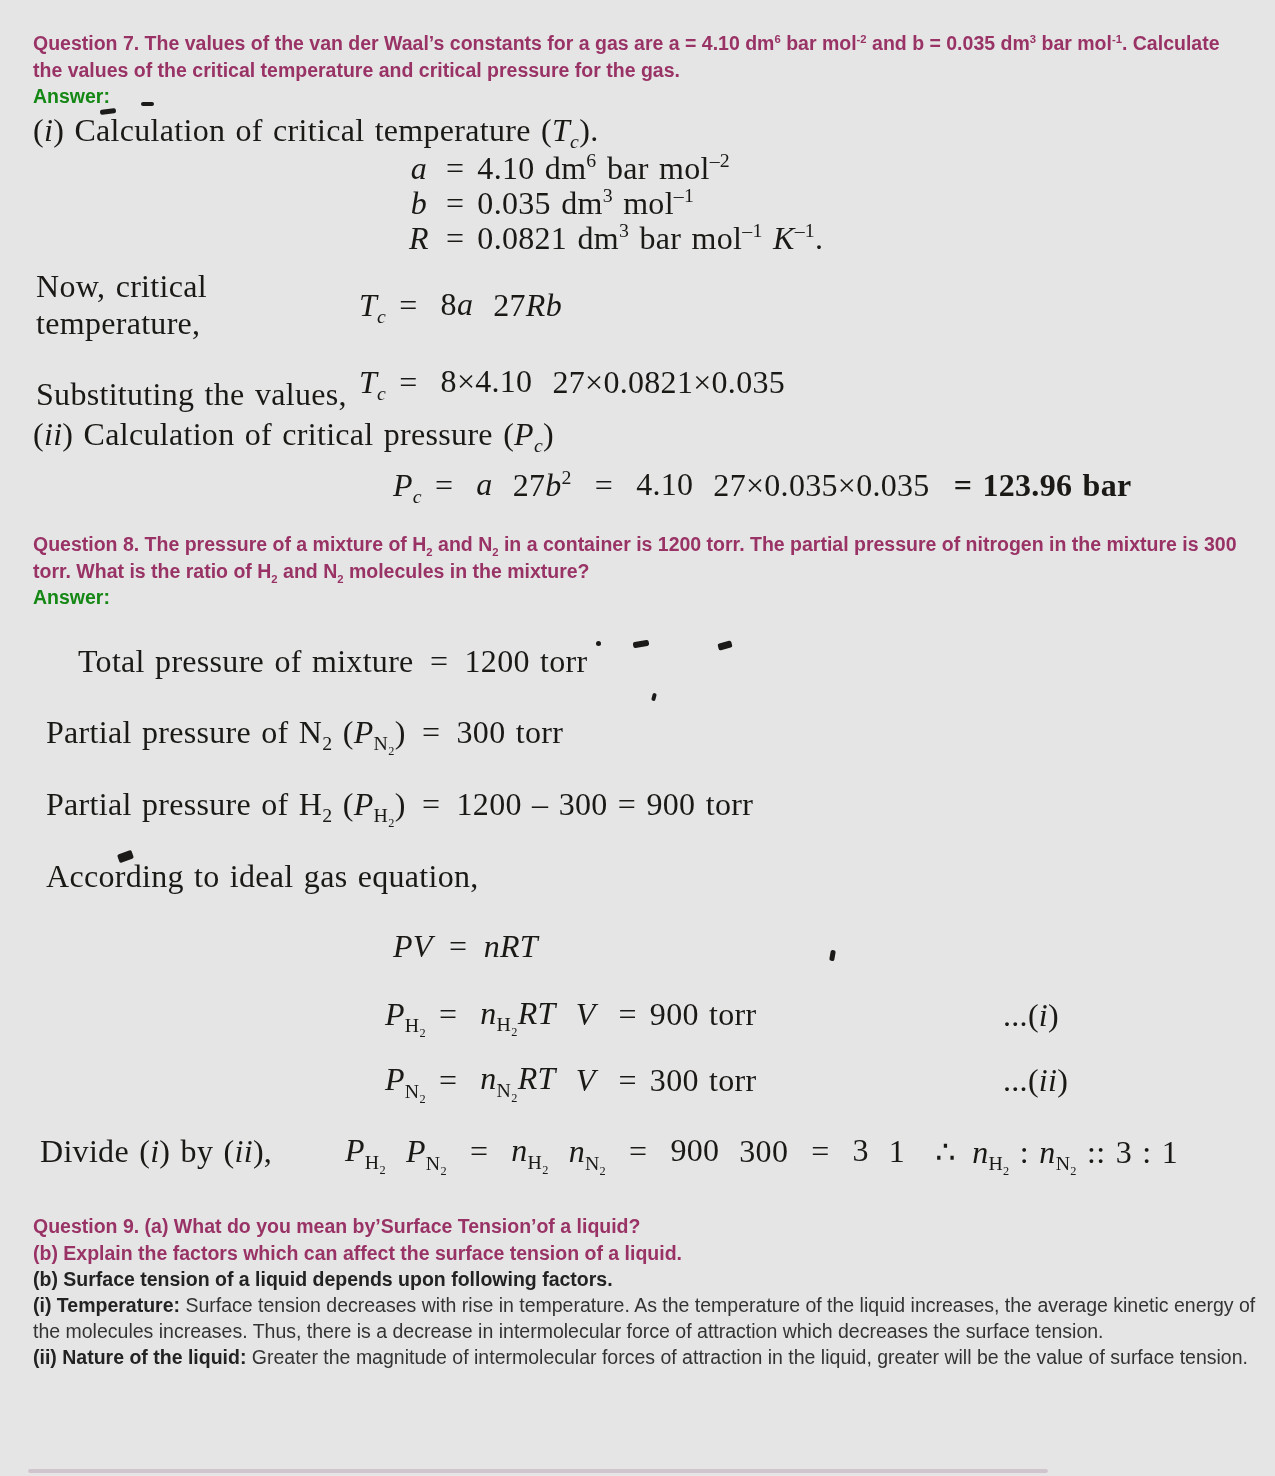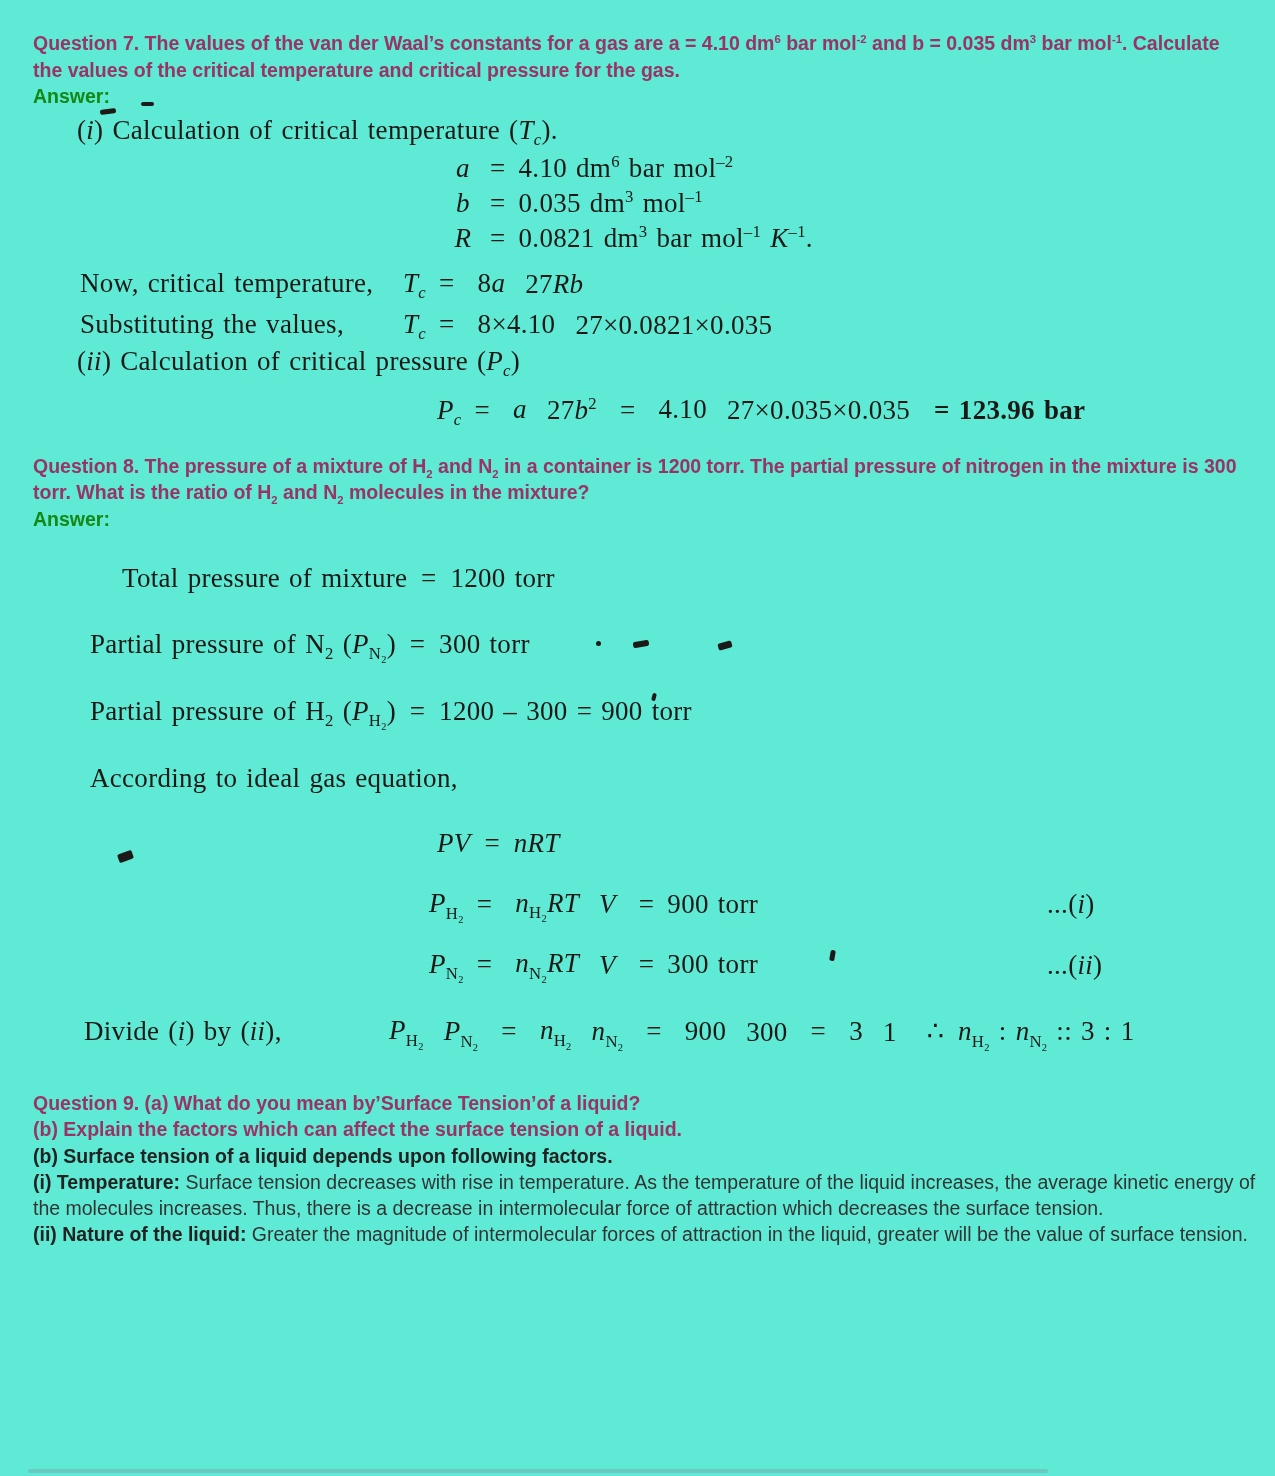--- a/index.html
+++ b/index.html
@@ -6,21 +6,21 @@
     --question:#993366;
     --answer:#148714;
     --body:#333333;
     --scan:#1b1916;
   }
   html,body{margin:0;padding:0;background:#ffffff;}
   .page{
     position:relative;
     width:1275px;height:1476px;
     margin:0 auto;
-    background:#5eead4;
+    background:#e5e5e5;
     overflow:hidden;
     font-family:"Liberation Sans",sans-serif;
     padding-top:30px;
     box-sizing:border-box;
   }
   
   .qtext{
     color:var(--question);
     font-weight:700;
     font-size:19.5px;
@@ -43,24 +43,23 @@
     margin:0 6px 0 33px;
     font-weight:400;
   }
   .bbold{font-weight:700;color:#222222;}
   .alabel-in{color:var(--answer);font-weight:700;margin-right:10px;}
 
   
   .scan{
     font-family:"Liberation Serif","DejaVu Serif",serif;
     color:var(--scan);
-    font-size:27px;
+    font-size:32px;
     letter-spacing:0.3px;
     word-spacing:2px;
-    padding-left:44px;
   }
   .scan sub,.scan sup{font-size:62%;line-height:0;}
   .shead{margin:2px 0 0 33px;line-height:38px;}
   .sline{margin-left:46px;line-height:40px;}
   .sline-indent{margin-left:78px;line-height:38px;}
   .pvline{margin-left:393px;line-height:36px;}
 
   .given{margin:2px 0 0 405px;}
   .grow{display:flex;align-items:baseline;line-height:35px;}
   .glhs{display:inline-block;width:28px;text-align:center;}
@@ -141,21 +140,21 @@
         <span><i>T<sub>c</sub></i></span>
         <span class="eq">=</span>
         <span class="frac">
           <span class="num">8<i>a</i></span>
           <span class="fbar"></span>
           <span class="den">27<i>Rb</i></span>
         </span>
       </div>
 
       <div class="eqrow subst-row">
-        <span class="rowlabel" style="width:359px;">Substituting the values,</span>
+        <span class="rowlabel" style="width:359px;margin-top:24px;">Substituting the values,</span>
         <span><i>T<sub>c</sub></i></span>
         <span class="eq">=</span>
         <span class="frac">
           <span class="num">8×4.10</span>
           <span class="fbar"></span>
           <span class="den">27×0.0821×0.035</span>
         </span>
       </div>
 
       <p class="shead">(<i>ii</i>) Calculation of critical pressure (<i>P<sub>c</sub></i>)</p>

